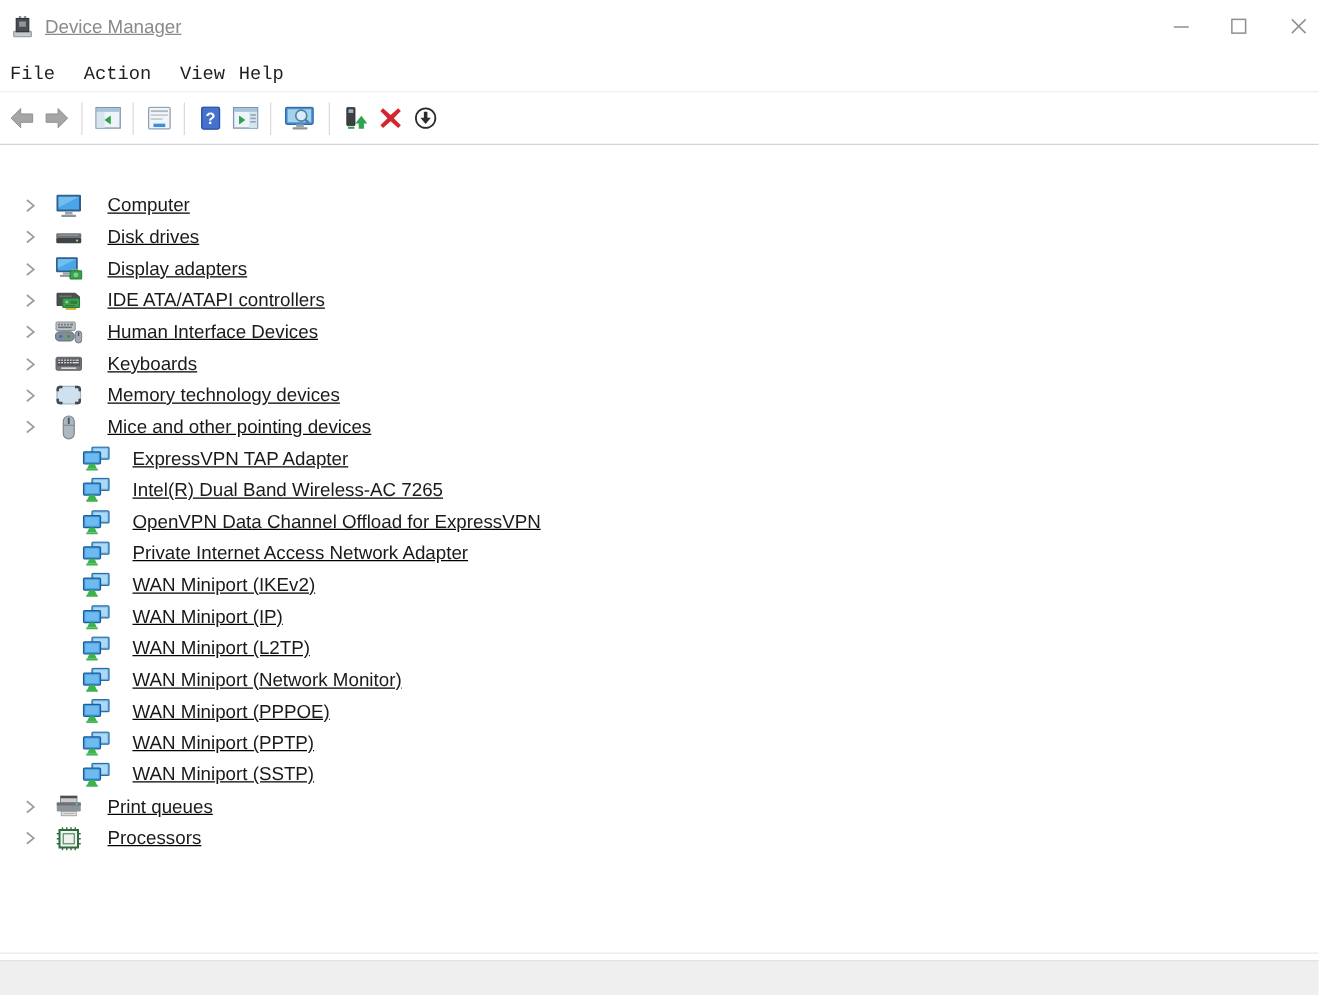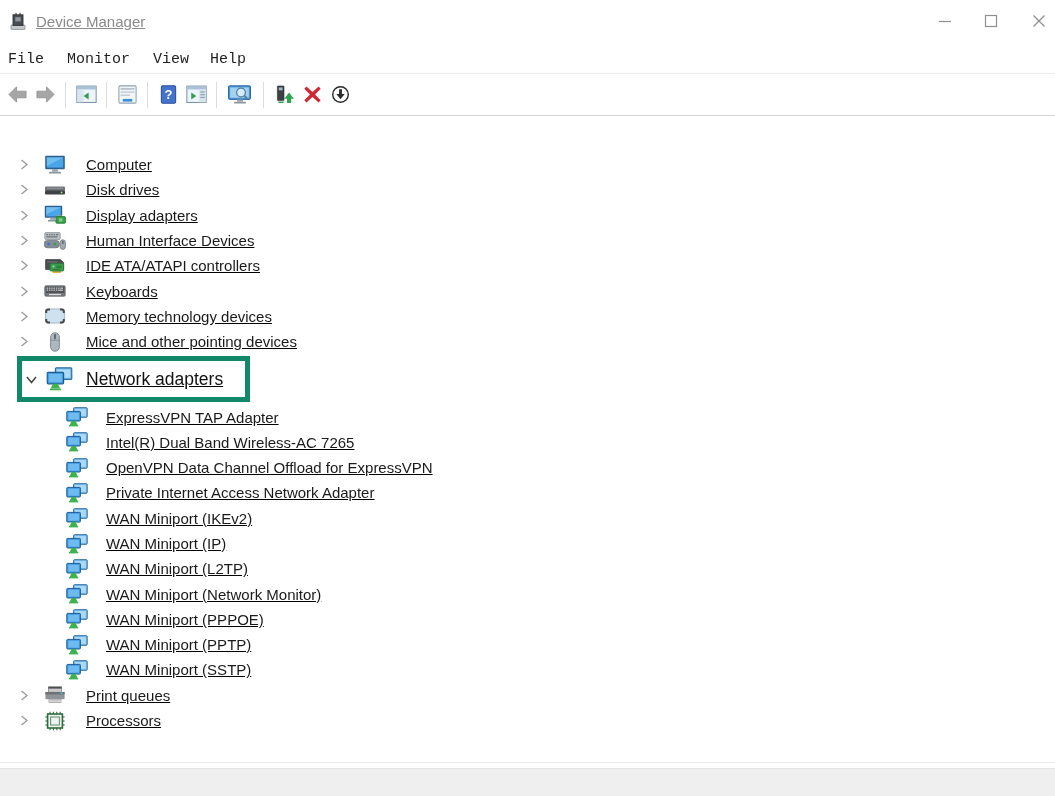--- a/index.html
+++ b/index.html
@@ -16,21 +16,21 @@
   .winbtn{position:absolute;top:6px;width:34px;height:30px;display:flex;align-items:center;justify-content:center;background:transparent;border:0;cursor:default;}
   .winbtn svg{width:14px;height:14px;}
   .wb-min{left:928px;} .wb-max{left:974px;} .wb-close{left:1022px;}
   
   .menubar{position:absolute;top:46px;left:0;right:0;height:27px;display:flex;align-items:center;
     font-size:15px;color:#1f1f1f;border-bottom:1px solid #ececec;background:#fff;font-family:Liberation Mono, monospace;}
   .menu-item{display:inline-block;cursor:default;}
   .menu-item:nth-child(1){margin-left:8px;}
   .menu-item:nth-child(2){margin-left:23px;}
   .menu-item:nth-child(3){margin-left:23px;}
-  .menu-item:nth-child(4){margin-left:21px;text-align:right;}
+  .menu-item:nth-child(4){margin-left:11px;text-align:right;}
   
   .toolbar{position:absolute;top:74px;left:0;right:0;height:41px;display:flex;align-items:center;
     background:#fff;border-bottom:1px solid #d4d4d4;padding-left:3px;}
   .tbtn{width:28px;height:30px;display:flex;align-items:center;justify-content:center;background:transparent;border:0;padding:0;}
   .tbtn svg{width:21px;height:19px;}
   .tbtn.wide{width:34px;} .tbtn.wide svg{width:27px;height:20px;}
   .tsep{width:1px;height:26px;background:#dcdcdc;margin:0 6px;}
   
   .tree{position:absolute;top:131px;left:0;right:0;height:646px;overflow:hidden;padding-top:21px;background:#fff;text-decoration:underline;}
   .trow{height:25.3px;display:flex;align-items:center;}
@@ -80,21 +80,21 @@
   <button class="winbtn wb-close">
     <svg viewBox="0 0 14 14">
       <line x1="1.5" y1="1.5" x2="12.5" y2="12.5" stroke="#8f8f8f" stroke-width="1.2"></line>
       <line x1="12.5" y1="1.5" x2="1.5" y2="12.5" stroke="#8f8f8f" stroke-width="1.2"></line>
     </svg>
   </button>
 </div>
 
 <div class="menubar">
   <span class="menu-item">File</span>
-  <span class="menu-item">Monitor</span>
+  <span class="menu-item">Action</span>
   <span class="menu-item">View</span>
   <span class="menu-item">Help</span>
 </div>
 
 <div class="toolbar">
   <button class="tbtn">
     <svg viewBox="0 0 22 19">
       <path d="M10,1.5 L2,9.5 L10,17.5 V13 H20 V6 H10 Z" fill="#a6a6a6" stroke="#8c8c8c" stroke-width="0.8"></path>
     </svg>
   </button>
@@ -208,20 +208,35 @@
     <rect x="2.2" y="2.2" width="14.6" height="9.2" fill="#4aa6e8"></rect>
     <path d="M2.2,2.2 L16.8,2.2 L2.2,9.6 Z" fill="#79c2f1" opacity="0.85"></path>
     <rect x="6.2" y="12.8" width="5" height="2" fill="#9aa4ad"></rect>
     <rect x="4" y="14.9" width="9.4" height="1.6" fill="#8a949d"></rect>
     <rect x="13.4" y="10.2" width="1.4" height="1.6" fill="#d2a93c"></rect>
     <rect x="16.4" y="10.2" width="1.4" height="1.6" fill="#d2a93c"></rect>
     <rect x="12" y="11.6" width="9.4" height="6.6" rx="0.8" fill="#3aa24c" stroke="#237c34" stroke-width="0.9"></rect>
     <circle cx="16.7" cy="14.9" r="1.9" fill="#7fd08c"></circle>
   </svg></span>
     <span class="tlabel">Display adapters</span>
+  </div>
+    <div class="trow">
+    <span class="chev"><svg viewBox="0 0 14 15">
+          <polyline points="4.5,3 10,7.5 4.5,12" fill="none" stroke="#9d9d9d" stroke-width="1.4"></polyline>
+        </svg></span>
+    <span class="ticon"><svg viewBox="0 0 22 20">
+    <path d="M1.6,3.6 h14.6 l3.4,2.8 v7 H1.6 Z" fill="#4c4f52" stroke="#34373a" stroke-width="0.7"></path>
+    <rect x="3.4" y="5.4" width="10" height="1.2" fill="#6c7074"></rect>
+    <rect x="8.6" y="15" width="8.4" height="2" fill="#e2b23e"></rect>
+    <rect x="6.2" y="7.6" width="13.4" height="7.4" rx="0.8" fill="#3da04e" stroke="#2a7a38" stroke-width="0.9"></rect>
+    <circle cx="9.4" cy="10.6" r="1.1" fill="#8fd79a"></circle>
+    <rect x="12.4" y="9.6" width="5.2" height="2.6" fill="#2f7d3d"></rect>
+    <rect x="8" y="13" width="8" height="1" fill="#2f7d3d"></rect>
+  </svg></span>
+    <span class="tlabel">IDE ATA/ATAPI controllers</span>
   </div>
     <div class="trow">
     <span class="chev"><svg viewBox="0 0 14 15">
           <polyline points="4.5,3 10,7.5 4.5,12" fill="none" stroke="#9d9d9d" stroke-width="1.4"></polyline>
         </svg></span>
     <span class="ticon"><svg viewBox="0 0 22 20">
     <rect x="0.8" y="1.6" width="15.4" height="6.8" rx="0.8" fill="#bcc1c6" stroke="#8a9096" stroke-width="0.8"></rect>
     <g fill="#6d747b">
       <rect x="2.4" y="3" width="1.6" height="1.3"></rect>
             <rect x="4.8" y="3" width="1.6" height="1.3"></rect>
@@ -230,35 +245,20 @@
       <rect x="12" y="3" width="2.4" height="1.3"></rect>
       <rect x="2.4" y="5.2" width="11" height="1.3"></rect>
     </g>
     <path d="M3.6,9.4 h8.4 a3.4,3.4 0 0 1 3.4,3.4 v0.6 a3.4,3.4 0 0 1 -3.4,3.4 h-8.4 a3.4,3.4 0 0 1 -3.4,-3.4 v-0.6 a3.4,3.4 0 0 1 3.4,-3.4 z" fill="#848c94" stroke="#5f666d" stroke-width="0.7"></path>
     <circle cx="4.6" cy="13.1" r="1.3" fill="#3a6fd0"></circle>
     <circle cx="10.9" cy="13.1" r="1.3" fill="#2f9e4a"></circle>
     <rect x="16.2" y="8.8" width="5.2" height="9.6" rx="2.6" fill="#a2abb3" stroke="#6f7982" stroke-width="0.8"></rect>
     <rect x="18.3" y="9.8" width="1.1" height="3.2" rx="0.55" fill="#4b555e"></rect>
   </svg></span>
     <span class="tlabel">Human Interface Devices</span>
-  </div>
-    <div class="trow">
-    <span class="chev"><svg viewBox="0 0 14 15">
-          <polyline points="4.5,3 10,7.5 4.5,12" fill="none" stroke="#9d9d9d" stroke-width="1.4"></polyline>
-        </svg></span>
-    <span class="ticon"><svg viewBox="0 0 22 20">
-    <path d="M1.6,3.6 h14.6 l3.4,2.8 v7 H1.6 Z" fill="#4c4f52" stroke="#34373a" stroke-width="0.7"></path>
-    <rect x="3.4" y="5.4" width="10" height="1.2" fill="#6c7074"></rect>
-    <rect x="8.6" y="15" width="8.4" height="2" fill="#e2b23e"></rect>
-    <rect x="6.2" y="7.6" width="13.4" height="7.4" rx="0.8" fill="#3da04e" stroke="#2a7a38" stroke-width="0.9"></rect>
-    <circle cx="9.4" cy="10.6" r="1.1" fill="#8fd79a"></circle>
-    <rect x="12.4" y="9.6" width="5.2" height="2.6" fill="#2f7d3d"></rect>
-    <rect x="8" y="13" width="8" height="1" fill="#2f7d3d"></rect>
-  </svg></span>
-    <span class="tlabel">IDE ATA/ATAPI controllers</span>
   </div>
     <div class="trow">
     <span class="chev"><svg viewBox="0 0 14 15">
           <polyline points="4.5,3 10,7.5 4.5,12" fill="none" stroke="#9d9d9d" stroke-width="1.4"></polyline>
         </svg></span>
     <span class="ticon"><svg viewBox="0 0 22 20">
     <rect x="0.8" y="4.8" width="20.4" height="10.4" rx="1.2" fill="#77797c" stroke="#55585b" stroke-width="0.7"></rect>
     <rect x="1.8" y="5.8" width="18.4" height="6.2" fill="#515458"></rect>
     <g fill="#d9dbdd">
       <rect x="2.6" y="6.6" width="1.5" height="1.1"></rect>
@@ -296,36 +296,20 @@
     <span class="chev"><svg viewBox="0 0 14 15">
           <polyline points="4.5,3 10,7.5 4.5,12" fill="none" stroke="#9d9d9d" stroke-width="1.4"></polyline>
         </svg></span>
     <span class="ticon"><svg viewBox="0 0 22 20">
     <rect x="6.6" y="0.8" width="8.8" height="18.4" rx="4.4" fill="#adb7bf" stroke="#78828b" stroke-width="0.9"></rect>
     <line x1="6.6" y1="8.2" x2="15.4" y2="8.2" stroke="#78828b" stroke-width="0.7"></line>
     <rect x="10.2" y="2" width="1.6" height="5.4" rx="0.8" fill="#4e5860"></rect>
   </svg></span>
     <span class="tlabel">Mice and other pointing devices</span>
   </div>
-    <div class="trow hlrow">
-    <div class="hlbox">
-      <span class="chev"><svg viewBox="0 0 15 15">
-            <polyline points="3,5 7.5,10.5 12,5" fill="none" stroke="#454545" stroke-width="1.5"></polyline>
-          </svg></span>
-      <span class="ticon"><svg viewBox="0 0 22 20">
-    <rect x="7.6" y="0.7" width="13.6" height="9.6" rx="0.8" fill="#7bc0ef" stroke="#2e6da4" stroke-width="1"></rect>
-    <rect x="9" y="2.1" width="10.8" height="6.8" fill="#abd9f6"></rect>
-    <rect x="0.8" y="4.4" width="13.6" height="9.6" rx="0.8" fill="#3f9de2" stroke="#1f5c94" stroke-width="1"></rect>
-    <rect x="2.2" y="5.8" width="10.8" height="6.8" fill="#6fbbef"></rect>
-    <path d="M5.6,14 h4 l2,4 h-8 z" fill="#3db34e"></path>
-    <rect x="3" y="18" width="9.2" height="1.4" fill="#3db34e"></rect>
-  </svg></span>
-      <span class="tlabel">Network adapters</span>
-    </div>
-  </div>
     <div class="trow child">
     <span class="chev"></span>
     <span class="ticon"><svg viewBox="0 0 22 20">
     <rect x="7.6" y="0.7" width="13.6" height="9.6" rx="0.8" fill="#7bc0ef" stroke="#2e6da4" stroke-width="1"></rect>
     <rect x="9" y="2.1" width="10.8" height="6.8" fill="#abd9f6"></rect>
     <rect x="0.8" y="4.4" width="13.6" height="9.6" rx="0.8" fill="#3f9de2" stroke="#1f5c94" stroke-width="1"></rect>
     <rect x="2.2" y="5.8" width="10.8" height="6.8" fill="#6fbbef"></rect>
     <path d="M5.6,14 h4 l2,4 h-8 z" fill="#3db34e"></path>
     <rect x="3" y="18" width="9.2" height="1.4" fill="#3db34e"></rect>
   </svg></span>

